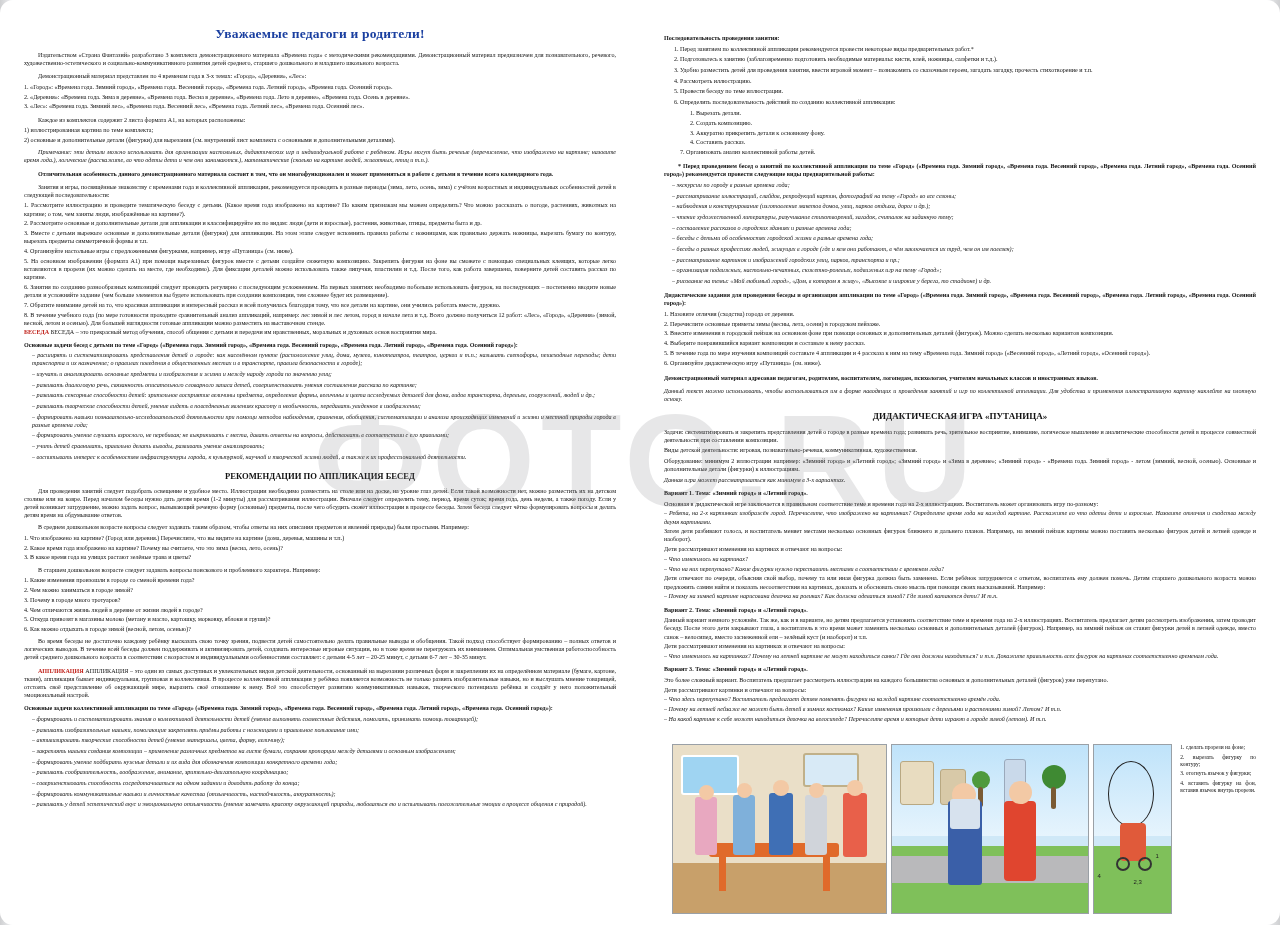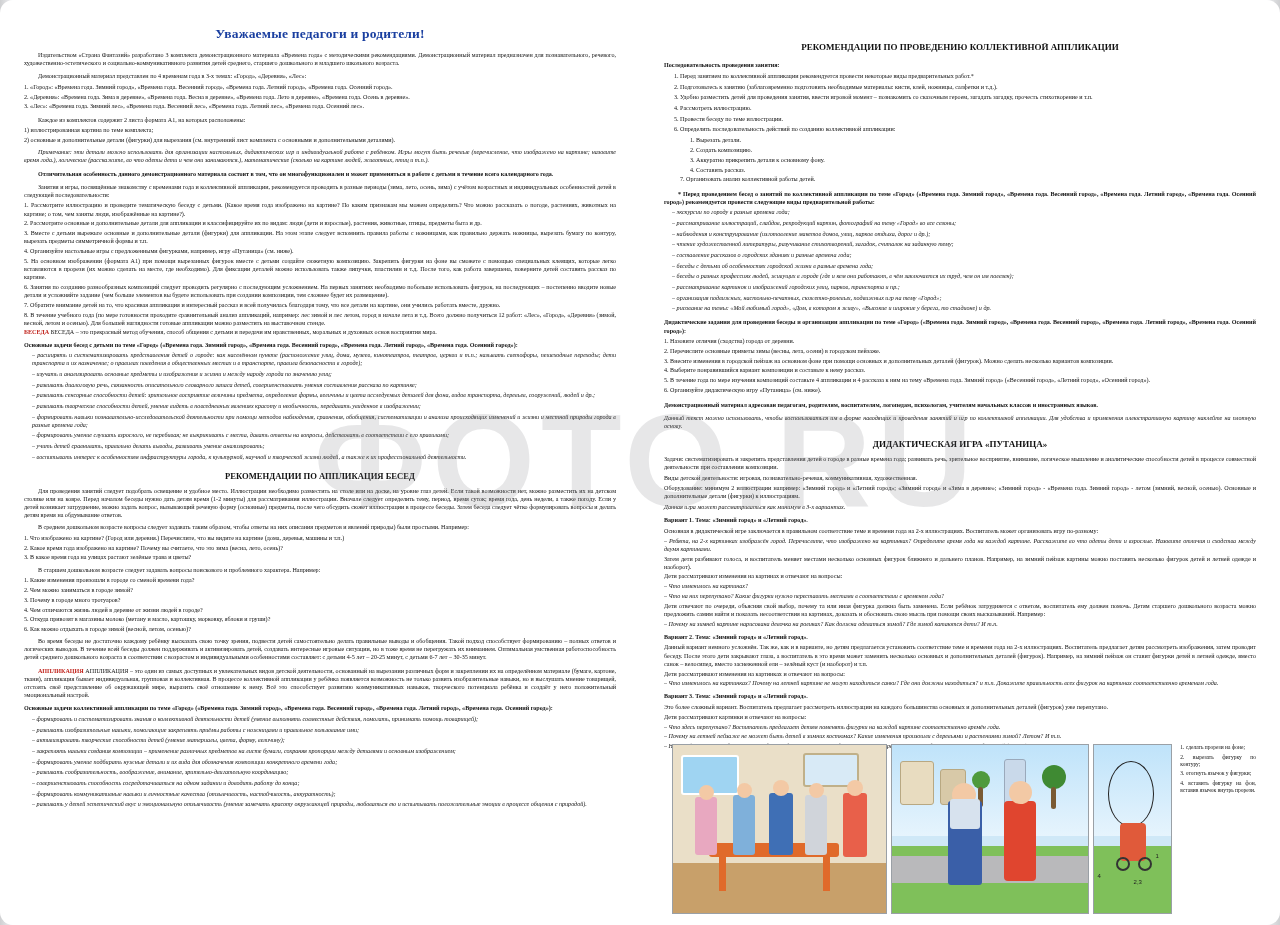--- a/index.html
+++ b/index.html
@@ -187,21 +187,20 @@
       <li>закреплять навыки создания композиции – применение различных предметов на листе бумаги, сохраняя пропорции между деталями и основным изображением;</li>
       <li>формировать умение подбирать нужные детали и их вида для обозначения композиции конкретного времени года;</li>
       <li>развивать сообразительность, воображение, внимание, зрительно-двигательную координацию;</li>
       <li>совершенствовать способность сосредотачиваться на одном задании и доводить работу до конца;</li>
       <li>формировать коммуникативные навыки и личностные качества (отзывчивость, настойчивость, аккуратность);</li>
       <li>развивать у детей эстетический вкус и эмоциональную отзывчивость (умение замечать красоту окружающей природы, любоваться ею и испытывать положительные эмоции в процессе общения с природой).</li>
     </ul>
   </div>
 
   <div class="col right-col">
-    <h2 class="sec" style="margin-top:16px;font-size:9px">РЕКОМЕНДАЦИИ ПО ПРОВЕДЕНИЮ КОЛЛЕКТИВНОЙ АППЛИКАЦИИ</h2>
 
     <p class="b" style="margin-top:8px">Последовательность проведения занятия:</p>
     <ol>
       <li>Перед занятием по коллективной аппликации рекомендуется провести некоторые виды предварительных работ.*</li>
       <li>Подготовьтесь к занятию (заблаговременно подготовить необходимые материалы: кисти, клей, ножницы, салфетки и т.д.).</li>
       <li>Удобно разместить детей для проведения занятия, ввести игровой момент – познакомить со сказочным героем, загадать загадку, прочесть стихотворение и т.п.</li>
       <li>Рассмотреть иллюстрацию.</li>
       <li>Провести беседу по теме иллюстрации.</li>
       <li>Определить последовательность действий по созданию коллективной аппликации:</li>
     </ol>

